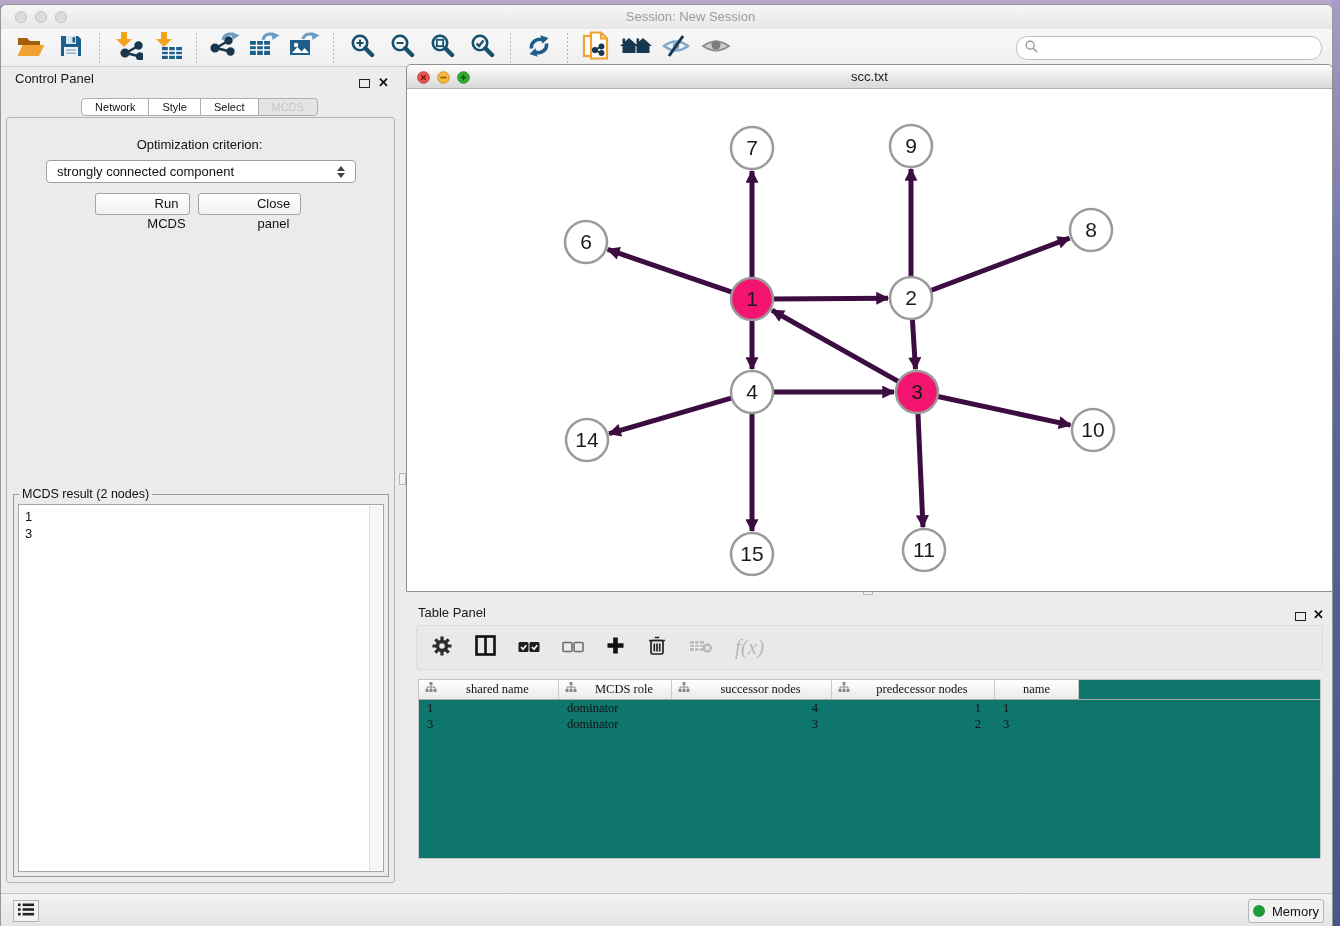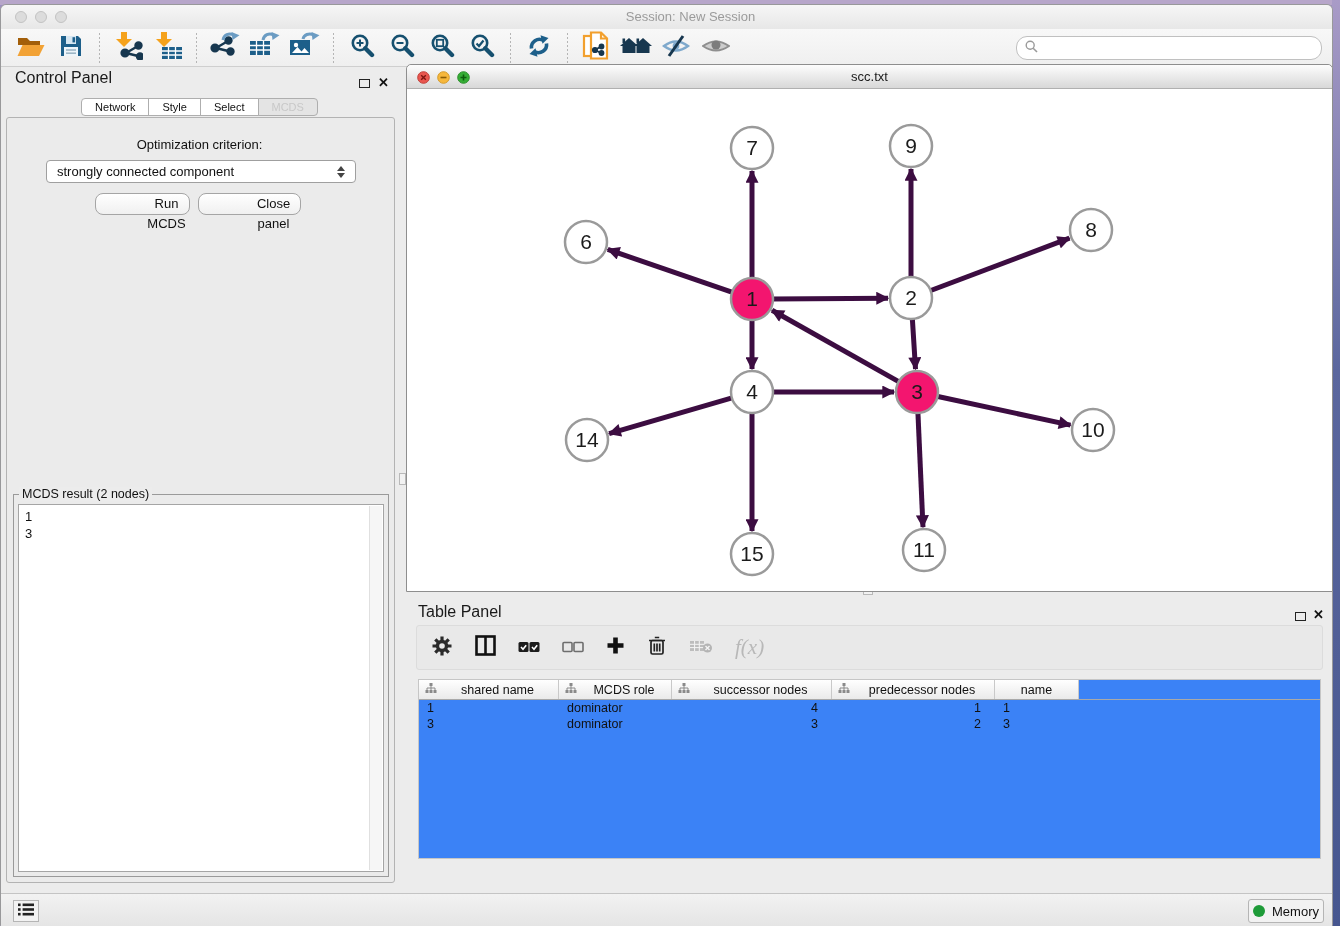--- a/index.html
+++ b/index.html
@@ -12,54 +12,54 @@
   .titlebar{left:0;top:0;width:100%;height:24px;background:linear-gradient(#f6f6f6,#e7e7e7);border-radius:6px 6px 0 0;border-bottom:1px solid #d2d2d2;}
   .title-text{width:100%;text-align:center;line-height:24px;font-size:13px;color:#9b9b9b;padding-left:24px;}
   .tl-dot{position:absolute;top:6px;width:12px;height:12px;border-radius:50%;background:#dcdcdc;border:1px solid #c3c3c3;box-sizing:border-box;}
   
   .toolbar{left:0;top:24px;width:100%;height:38px;background:linear-gradient(#f8f8f8,#efefef);border-bottom:1px solid #cfcfcf;display:flex;align-items:center;padding:0 10px;box-sizing:border-box;}
   .tbtn{width:34px;height:32px;display:flex;align-items:center;justify-content:center;margin:0 3px;}
   .tsep{width:1px;height:30px;margin:0 8px;background-image:linear-gradient(#b5b5b5 50%,transparent 50%);background-size:1px 4px;}
   .searchbox{margin-left:auto;width:288px;height:22px;border:1px solid #c0c0c0;border-radius:11px;background:#fff;display:flex;align-items:center;padding:0 8px;}
   .searchbox input{border:none;outline:none;flex:1;font-size:12px;font-family:"Liberation Sans",sans-serif;background:transparent;margin-left:5px;}
   
-  .panel-header-text{font-size:16px;color:#1a1a1a;}
+  .panel-header-text{font-size:13px;color:#1a1a1a;}
   .float-ico{width:11px;height:9px;border:1.6px solid #222;display:inline-block;box-sizing:border-box;}
   .close-ico{font-size:13px;font-weight:bold;color:#111;line-height:11px;}
   .tabrow{text-align:center;}
   .tab{display:inline-block;padding:2px 13px;background:#fff;border:1px solid #aeaeae;font-size:11px;color:#111;margin-left:-1px;position:relative;}
   .tab:first-child{border-radius:4px 0 0 4px;margin-left:0;}
   .tab:last-child{border-radius:0 4px 4px 0;}
   .tab.sel{background:#e4e4e4;color:#c8c8c8;}
   .cp-content{background:#ebebeb;border:1px solid #b3b3b3;border-radius:3px;}
   .cp-label{font-size:13px;color:#111;text-align:center;}
   .selectbox{background:#fff;border:1px solid #9f9f9f;border-radius:4px;font-size:13px;color:#111;display:flex;align-items:center;padding:0 10px;box-sizing:border-box;}
   .spin{margin-left:auto;display:flex;flex-direction:column;gap:2px;}
   .spin i{display:block;width:0;height:0;border-left:4px solid transparent;border-right:4px solid transparent;}
   .spin .up{border-bottom:5px solid #444;}
   .spin .dn{border-top:5px solid #444;}
-  .btn{background:linear-gradient(#ffffff,#f0f0f0);border:1px solid #a5a5a5;border-radius:8px;font-size:13px;color:#111;text-align:center;line-height:20px;box-sizing:border-box;padding-left:48px;}
+  .btn{background:linear-gradient(#ffffff,#f0f0f0);border:1px solid #a5a5a5;border-radius:3px;font-size:13px;color:#111;text-align:center;line-height:20px;box-sizing:border-box;padding-left:48px;}
   .groupbox{border:1px solid #9a9a9a;position:relative;}
   .legend{position:absolute;top:-8px;left:5px;background:#ececec;padding:0 3px;font-size:12.5px;color:#111;}
   .resultarea{position:absolute;left:4px;top:9px;right:4px;bottom:4px;background:#fff;border:1px solid #a5a5a5;}
   .resulttext{position:absolute;left:6px;top:3px;font-size:13px;line-height:17px;white-space:pre;color:#111;}
   .vscroll{position:absolute;top:1px;right:1px;bottom:1px;width:12px;background:#f6f6f6;border-left:1px solid #e0e0e0;}
   .grip{background:#f2f2f2;border:1px solid #b9b9b9;box-sizing:border-box;}
   
   .netwin{background:#fff;border:1px solid #8e8e8e;border-radius:5px 5px 0 0;box-sizing:border-box;}
   .netbar{position:absolute;left:0;top:0;right:0;height:23px;background:linear-gradient(#fdfdfd,#d8d8d8);border-bottom:1px solid #b0b0b0;border-radius:5px 5px 0 0;}
   .netbar .nt{width:100%;text-align:center;line-height:23px;font-size:13px;color:#1a1a1a;}
   .light{position:absolute;top:5px;}
   #graph-svg{position:absolute;left:1px;top:24px;}
   .nlabel{font-family:"Liberation Sans",sans-serif;font-size:21px;fill:#1b1b1b;text-anchor:middle;}
   
   .tp-toolbar{background:#e9e9e9;border:1px solid #dcdcdc;border-radius:3px;display:flex;align-items:center;padding:4px 14px;box-sizing:border-box;gap:22px;}
   .tpbtn{display:flex;align-items:center;justify-content:center;}
   .fx{font-family:"Liberation Serif",serif;font-style:italic;font-size:21px;color:#b8b8b8;}
-  .ntable{background:#3b82f6;border:1px solid #c6c6c6;box-sizing:border-box;overflow:hidden;}
+  .ntable{background:#0f766e;border:1px solid #c6c6c6;box-sizing:border-box;overflow:hidden;font-family:Liberation Serif, serif;}
   .thead{display:flex;border-bottom:1px solid #a9a9a9;}
   .th{height:19px;background:linear-gradient(#ffffff,#eaeaea);border-right:1px solid #c9c9c9;display:flex;align-items:center;font-size:12.5px;color:#111;box-sizing:border-box;position:relative;}
   .th svg{margin-left:6px;}
   .thl{flex:1;text-align:center;padding:0 4px;}
   .tr{display:flex;height:16px;line-height:16px;font-size:12.5px;color:#111;}
   .td{box-sizing:border-box;padding:0 8px;overflow:hidden;white-space:nowrap;}
   .td.r{text-align:right;padding-right:14px;}
   
   .statusbar{left:0;top:888px;width:100%;height:34px;background:linear-gradient(#f2f2f2,#e4e4e4);border-top:1px solid #c4c4c4;}
   .sq-btn{background:#f2f2f2;border:1px solid #b5b5b5;display:flex;align-items:center;justify-content:center;box-sizing:border-box;}

